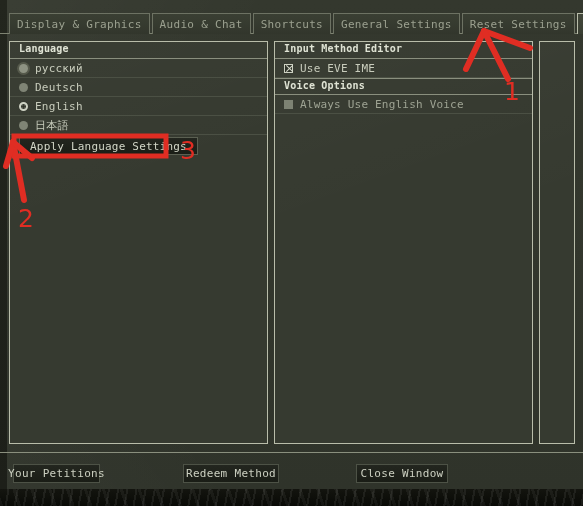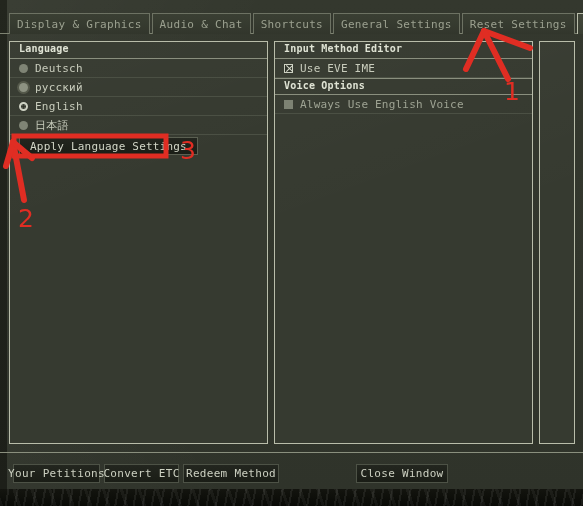--- a/index.html
+++ b/index.html
@@ -305,27 +305,27 @@
       </div>
 
     </div>
 
     <div class="panels">
 
       <div class="panel" id="panel-language">
         <div class="panel-header">Language</div>
 
         <div class="opt-row">
+          <span class="radio hover-ring"></span>
+          <span class="opt-label">русский</span>
+        </div>
+
+        <div class="opt-row">
           <span class="radio"></span>
           <span class="opt-label">Deutsch</span>
-        </div>
-
-        <div class="opt-row">
-          <span class="radio hover-ring"></span>
-          <span class="opt-label">русский</span>
         </div>
 
         <div class="opt-row">
           <span class="radio selected"></span>
           <span class="opt-label">English</span>
         </div>
 
         <div class="opt-row">
           <span class="radio"></span>
           <span class="opt-label">日本語</span>
@@ -349,21 +349,20 @@
           <span class="opt-label dim">Always Use English Voice</span>
         </div>
       </div>
 
       <div class="panel" id="panel-extra"></div>
     </div>
 
     <div class="bottom-sep"></div>
     <div class="bottom-bar">
       <div class="btn" id="btn-your-petitions">Your Petitions</div>
-      <div class="btn" id="btn-convert-etc">Convert ETC</div>
       <div class="btn" id="btn-redeem-items">Redeem Method</div>
       <div class="btn" id="btn-close-window">Close Window</div>
     </div>
   </div>
 
   <div class="anno">
     <svg width="583" height="506" viewBox="0 0 583 506">
 
       <g>
         <path d="M530,48 L484,31" stroke="#e02d23" stroke-width="6" stroke-linecap="round" fill="none"></path>

